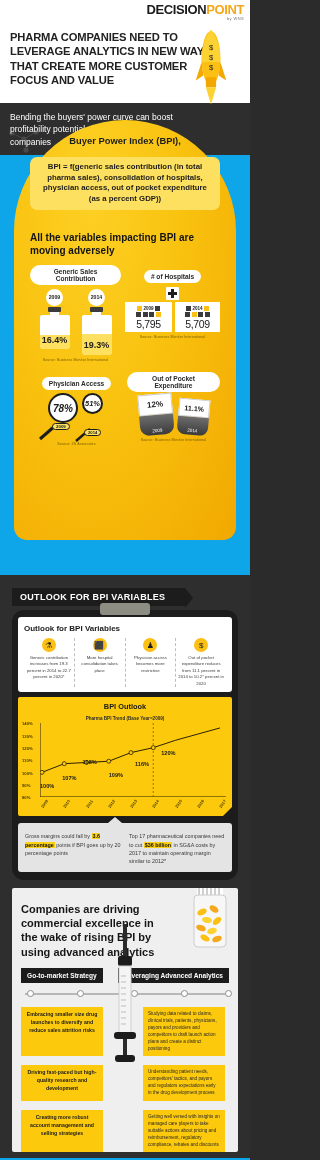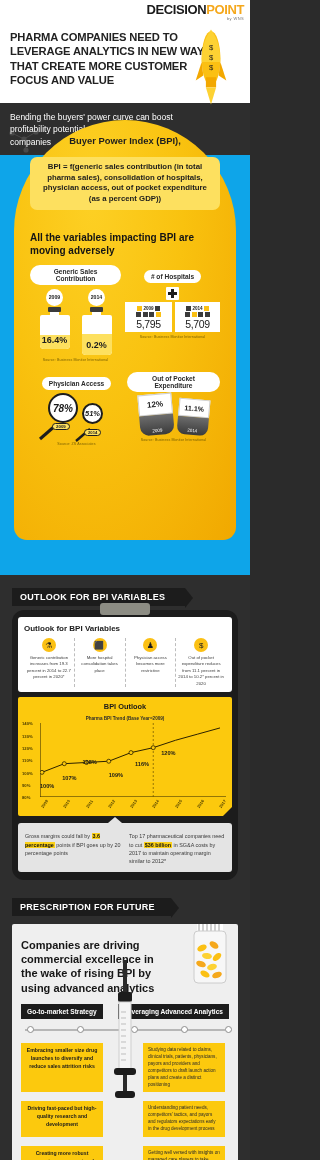--- a/index.html
+++ b/index.html
@@ -221,21 +221,21 @@
                 <div class="fillv" style="height:41%"></div>
                 <div class="pcv" style="padding-top:20px">16.4%</div>
               </div>
             </div>
             <div class="vial">
               <div class="yearbub">2014</div>
               <div class="vialcap"></div>
               <div class="vialneck"></div>
               <div class="vialbody" style="height:40px">
                 <div class="fillv" style="height:52%"></div>
-                <div class="pcv" style="padding-top:25px">0.2%</div>
+                <div class="pcv" style="padding-top:25px">19.3%</div>
               </div>
             </div>
           </div>
           <div class="src">Source: Business Monitor International</div>
         </div>
 
         <div class="mcol">
           <div class="pill"># of Hospitals</div>
           <div class="cross" style="margin-top:4px"></div>
           <div class="hosp">
@@ -271,21 +271,21 @@
           <div class="src">Source: Business Monitor International</div>
         </div>
       </div>
 
       
       <div class="mgrid" style="margin-top:10px">
         <div class="mcol">
           <div class="pill">Physician Access</div>
           <div style="position:relative;height:46px;margin-top:3px">
             <div class="bub" style="width:30px;height:30px;font-size:10px;position:absolute;left:18px;top:0">78%</div>
-            <div class="bub" style="width:21px;height:21px;font-size:7.5px;position:absolute;left:52px;top:10px">51%</div>
+            <div class="bub" style="width:21px;height:21px;font-size:7.5px;position:absolute;left:52px;top:0">51%</div>
             <svg width="110" height="30" style="position:absolute;left:0;top:20px">
               <line x1="10" y1="26" x2="26" y2="12" stroke="#1d1d1d" stroke-width="3"></line>
               <line x1="46" y1="28" x2="60" y2="16" stroke="#1d1d1d" stroke-width="2.4"></line>
             </svg>
             <div style="position:absolute;left:22px;top:30px;background:#fde05f;border:1px solid #1d1d1d;border-radius:5px;font-size:4.4px;font-weight:bold;padding:0 3px;color:#222">2009</div>
             <div style="position:absolute;left:54px;top:36px;background:#fde05f;border:1px solid #1d1d1d;border-radius:5px;font-size:4.2px;font-weight:bold;padding:0 3px;color:#222">2014</div>
           </div>
           <div class="src">Source: ZS Associates</div>
         </div>
 
@@ -378,23 +378,20 @@
 
       <div class="effect">
         <div class="eff-cols">
           <div class="eff-t"><span>Gross margins could fall by </span><span class="hl">3.6 percentage</span><span> points if BPI goes up by 20 percentage points</span></div>
           <div class="eff-t"><span>Top 17 pharmaceutical companies need to cut </span><span class="hl">$36 billion</span><span> in SG&amp;A costs by 2017 to maintain operating margin similar to 2012*</span></div>
         </div>
       </div>
     </div>
 
     
-    <div style="margin-top:9px">
-      <div class="ribbon">Prescription for Future</div>
-    </div>
 
     <div class="rx">
       <svg style="position:absolute;right:6px;top:0;" width="44" height="62" viewBox="0 0 44 62">
         <rect x="9" y="0" width="26" height="7" fill="#fff" stroke="#ararara"></rect>
         <g fill="#cfcfcf">
             <rect x="10" y="0" width="2" height="7"></rect>
             <rect x="14" y="0" width="2" height="7"></rect>
         <rect x="18" y="0" width="2" height="7"></rect>
             <rect x="22" y="0" width="2" height="7"></rect>
         <rect x="26" y="0" width="2" height="7"></rect>

